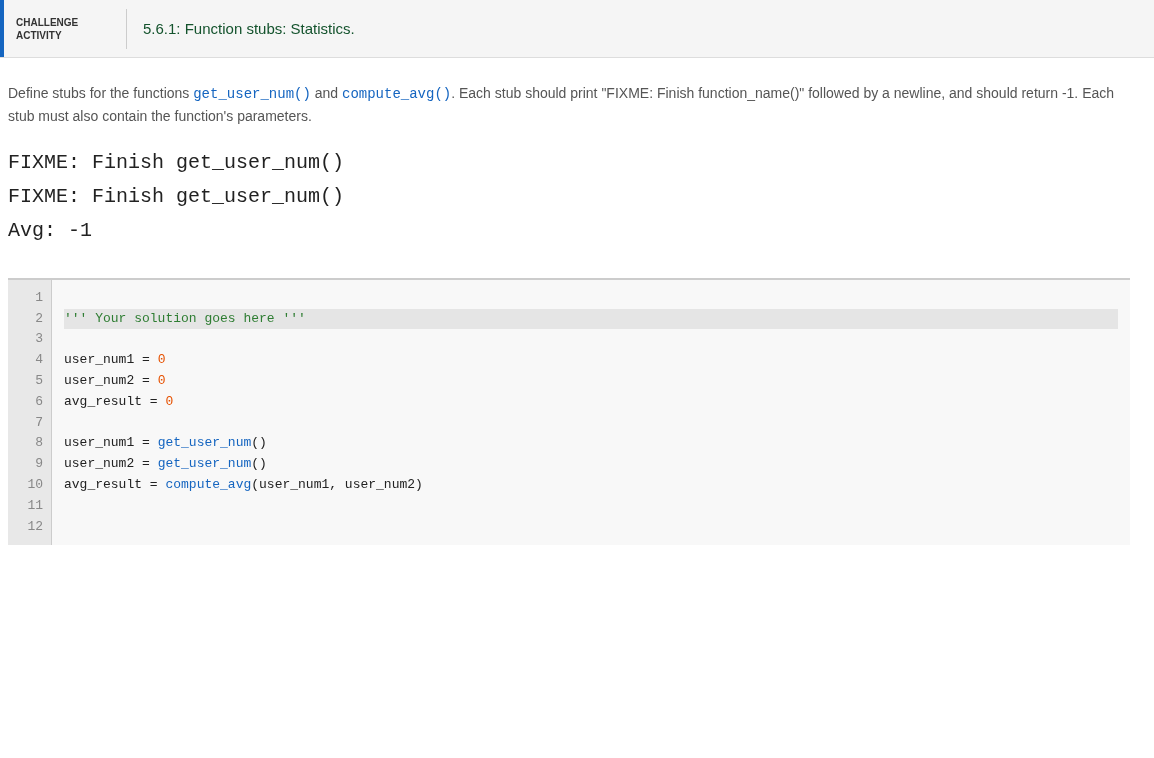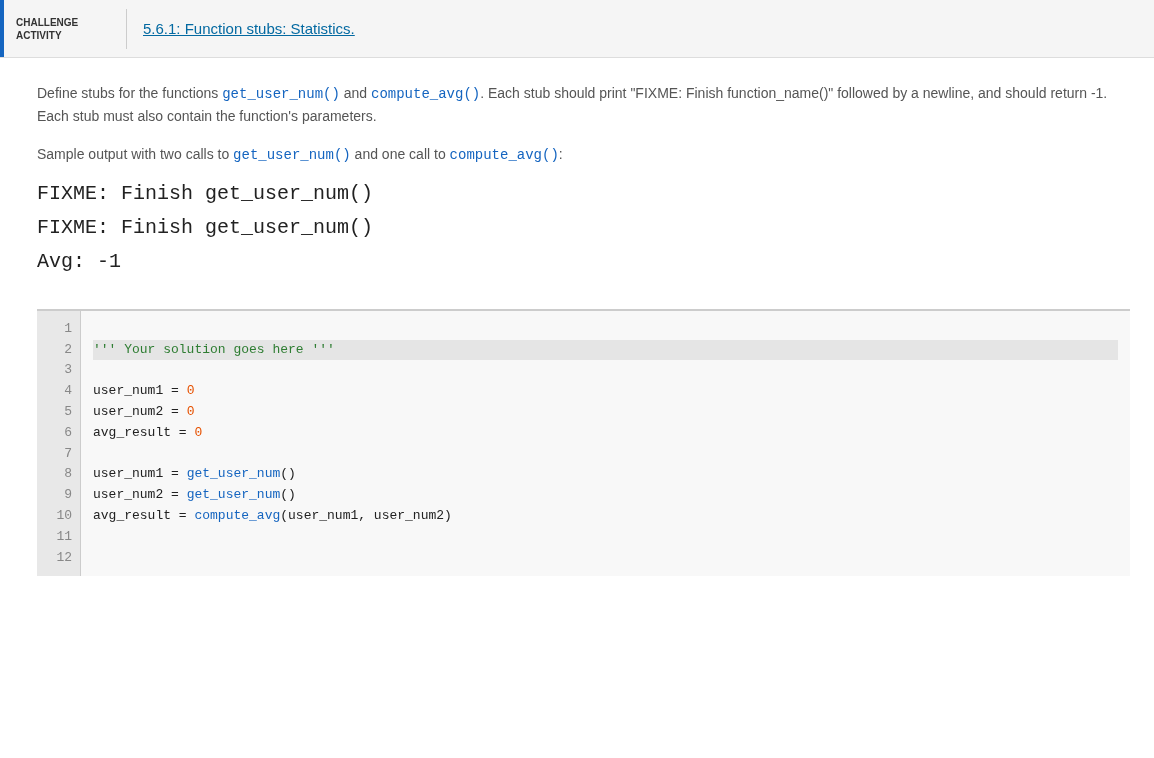--- a/index.html
+++ b/index.html
@@ -46,27 +46,26 @@
 
     .header-divider {
       width: 1px;
       height: 40px;
       background: #ccc;
       margin: 0 16px;
     }
 
     .header-title {
       font-size: 15px;
-      color: #0369a1;
-      text-decoration: underline;
+      color: #14532d;
     }
 
     
     .main-content {
-      padding: 24px 24px 0 37px;
+      padding: 24px 24px 0 8px;
     }
 
     .description {
       font-size: 14px;
       color: #555;
       line-height: 1.6;
       margin-bottom: 18px;
     }
 
     .description .highlight {
@@ -157,23 +156,20 @@
   </div>
   <div class="header-divider"></div>
   <span class="header-title">5.6.1: Function stubs: Statistics.</span>
 </div>
 
 <div class="main-content">
   <p class="description">
     <span>Define stubs for the functions </span><span class="highlight">get_user_num()</span><span> and </span><span class="highlight">compute_avg()</span><span>. Each stub should print "FIXME: Finish function_name()" followed by a newline, and should return -1. Each stub must also contain the function's parameters.</span>
   </p>
 
-  <p class="sample-output-label">
-    <span>Sample output with two calls to </span><span class="code-inline">get_user_num()</span><span> and one call to </span><span class="code-inline">compute_avg()</span><span>:</span>
-  </p>
 
   <div class="code-output">
     <div>FIXME: Finish get_user_num()</div>
     <div>FIXME: Finish get_user_num()</div>
     <div>Avg: -1</div>
   </div>
 
   <div class="editor-section">
     <div class="editor-inner">
       <div class="line-numbers">

